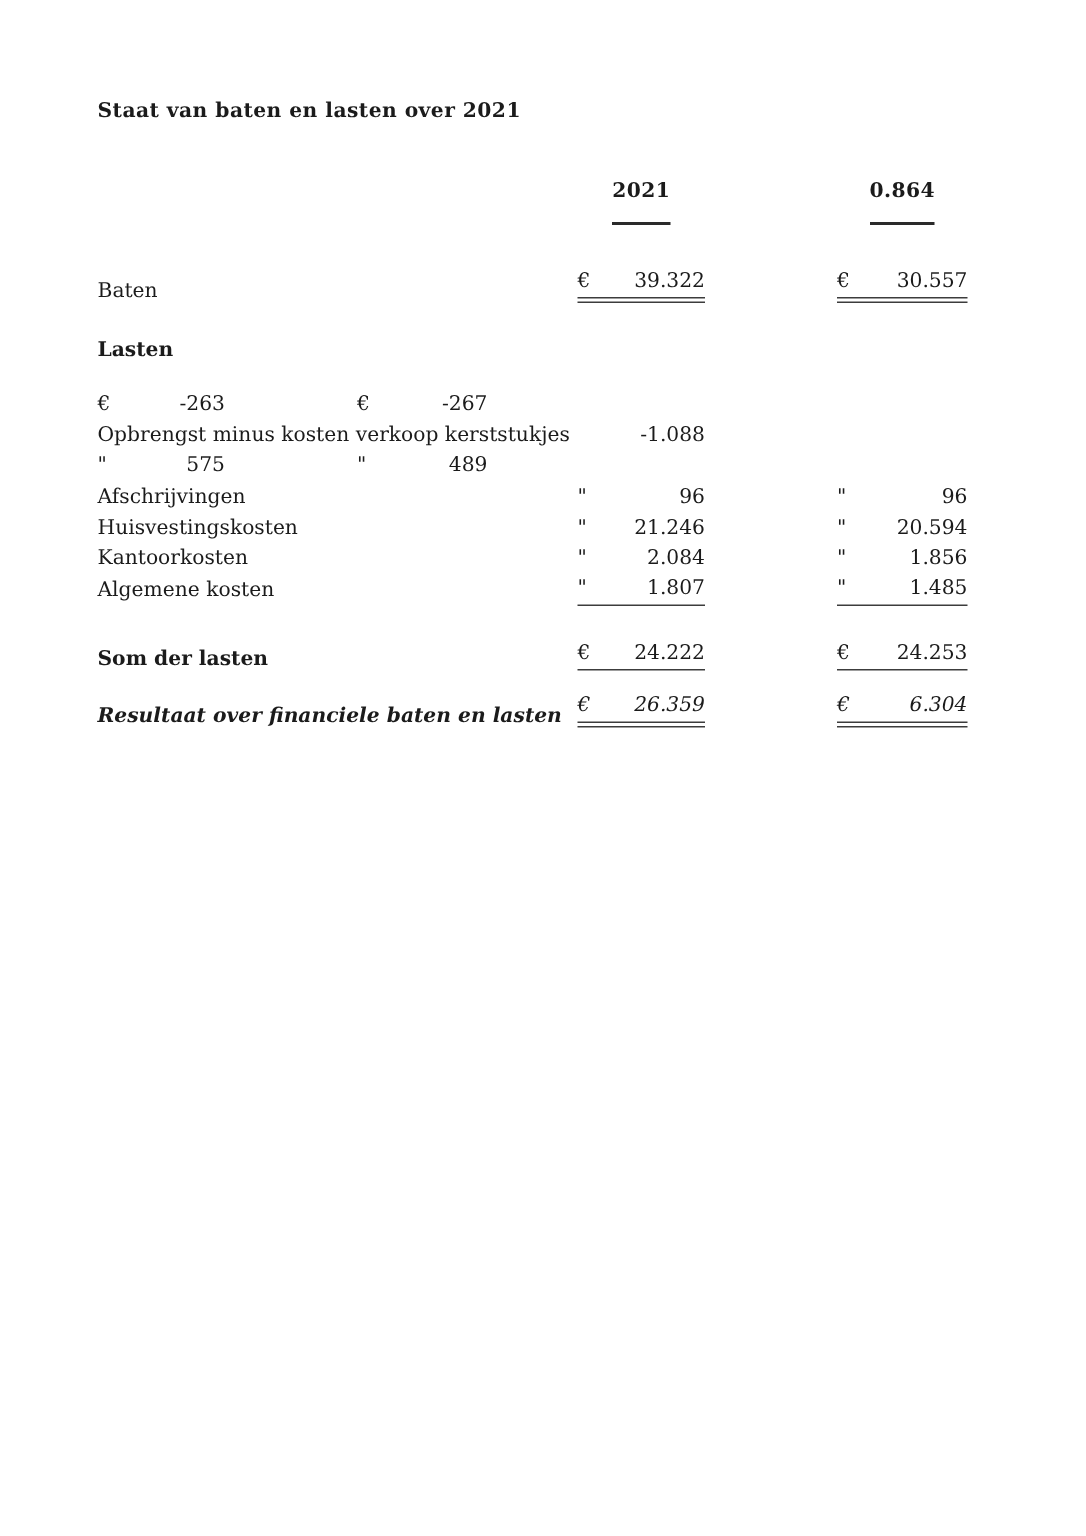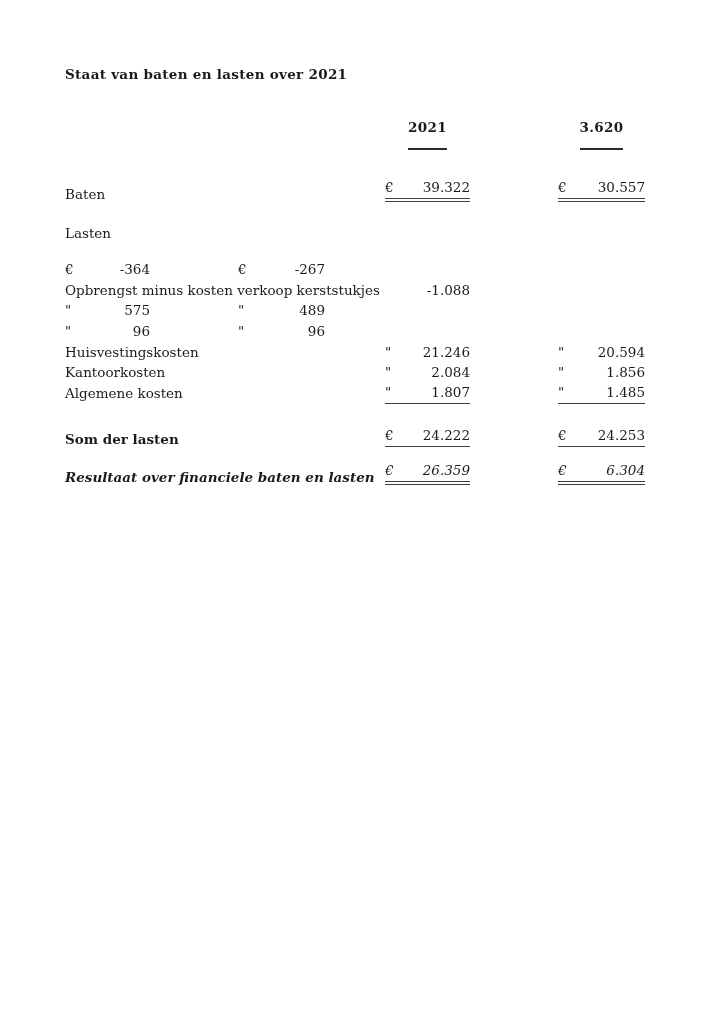--- a/index.html
+++ b/index.html
@@ -65,21 +65,21 @@
 
   .r-colheads { top: 119px; }
   .colhead-wrap { justify-content: center; }
   .colhead {
     font-weight: bold;
     border-bottom: 2px solid #2a2a2a;
     padding-bottom: 13px;
     letter-spacing: 0.3px;
   }
   .r-baten { top: 179px; }
-  .r-lasten { top: 225px; }
+  .r-lasten { top: 225px; font-weight: bold; }
   .detail-rows {
     position: absolute;
     left: 65px;
     top: 259px;
   }
   .drow {
     position: static;
     left: auto;
     height: 20.7px;
     line-height: 20.7px;
@@ -106,21 +106,21 @@
 
   <h1 class="title">Staat van baten en lasten over 2021</h1>
 
   <div class="row r-colheads">
     <div class="lbl"></div>
     <div class="cell1 colhead-wrap">
       <span class="colhead">2021</span>
     </div>
     <div class="gap"></div>
     <div class="cell2 colhead-wrap">
-      <span class="colhead">3.620</span>
+      <span class="colhead">0.864</span>
     </div>
   </div>
 
   <div class="row r-baten">
     <div class="lbl">Baten</div>
     <div class="cell1 ul-double">
       <span class="sym">€</span>
       <span class="val">39.322</span>
     </div>
     <div class="gap"></div>
@@ -132,21 +132,21 @@
 
   <div class="row r-lasten">
     <div class="lbl">Lasten</div>
   </div>
 
   <div class="detail-rows">
 
     <div class="row drow">
       <div class="cell1">
         <span class="sym">€</span>
-        <span class="val">-364</span>
+        <span class="val">-263</span>
       </div>
       <div class="gap"></div>
       <div class="cell2">
         <span class="sym">€</span>
         <span class="val">-267</span>
       </div>
     </div>
 
     <div class="row drow">
       <div class="lbl">Opbrengst minus kosten verkoop kerststukjes</div>
@@ -167,20 +167,21 @@
         <span class="val">575</span>
       </div>
       <div class="gap"></div>
       <div class="cell2">
         <span class="sym">"</span>
         <span class="val">489</span>
       </div>
     </div>
 
     <div class="row drow">
+      <div class="lbl">Afschrijvingen</div>
       <div class="cell1">
         <span class="sym">"</span>
         <span class="val">96</span>
       </div>
       <div class="gap"></div>
       <div class="cell2">
         <span class="sym">"</span>
         <span class="val">96</span>
       </div>
     </div>

